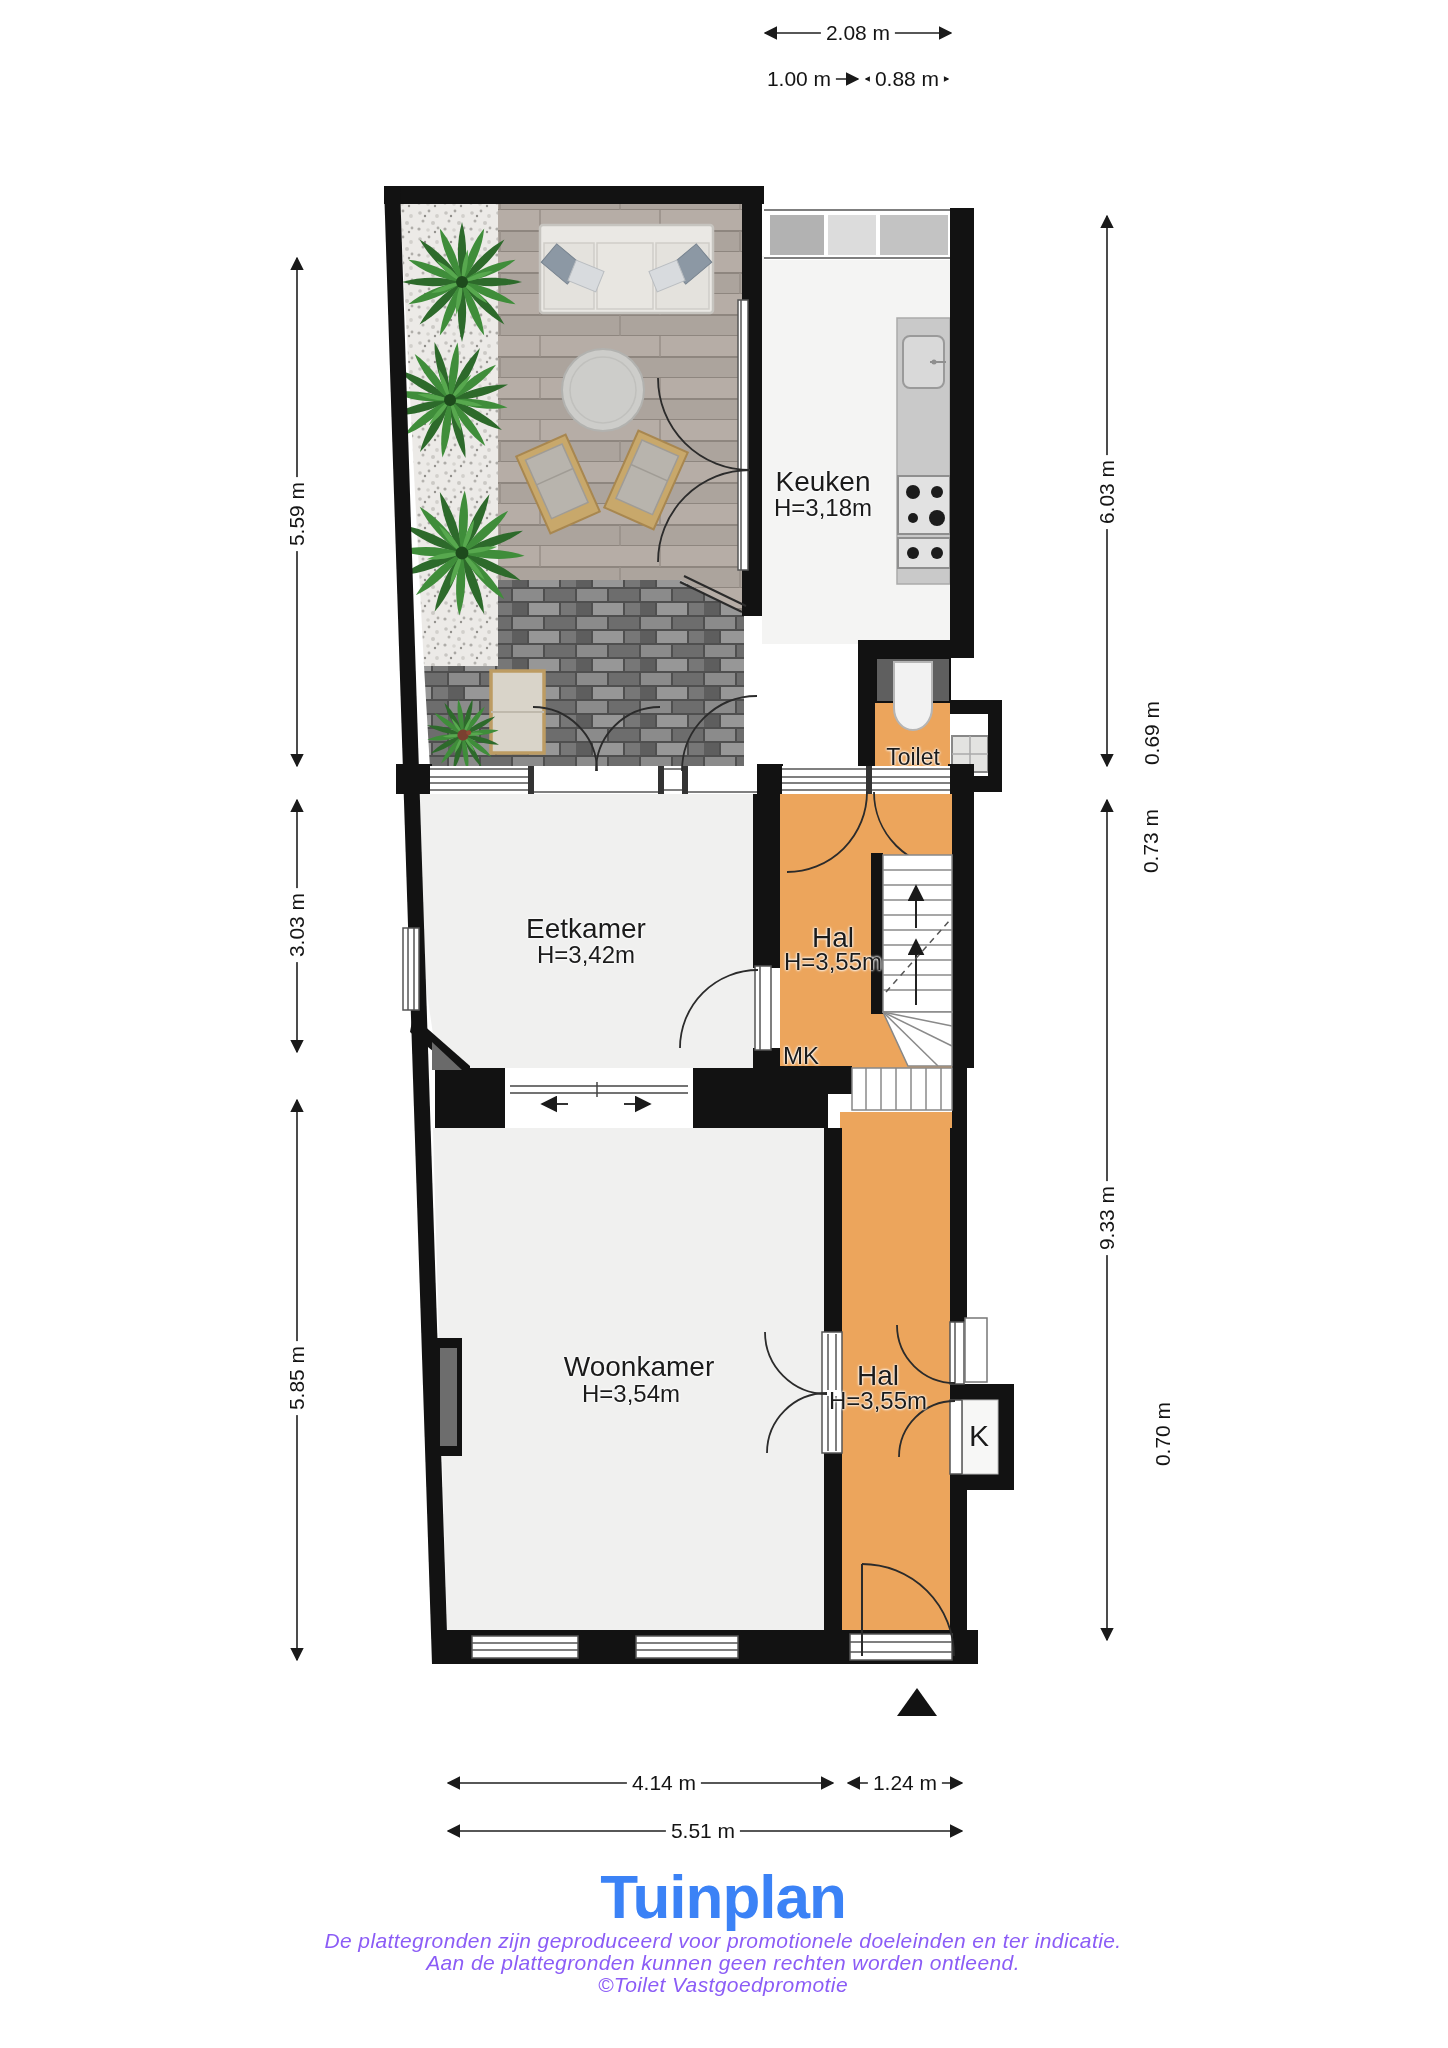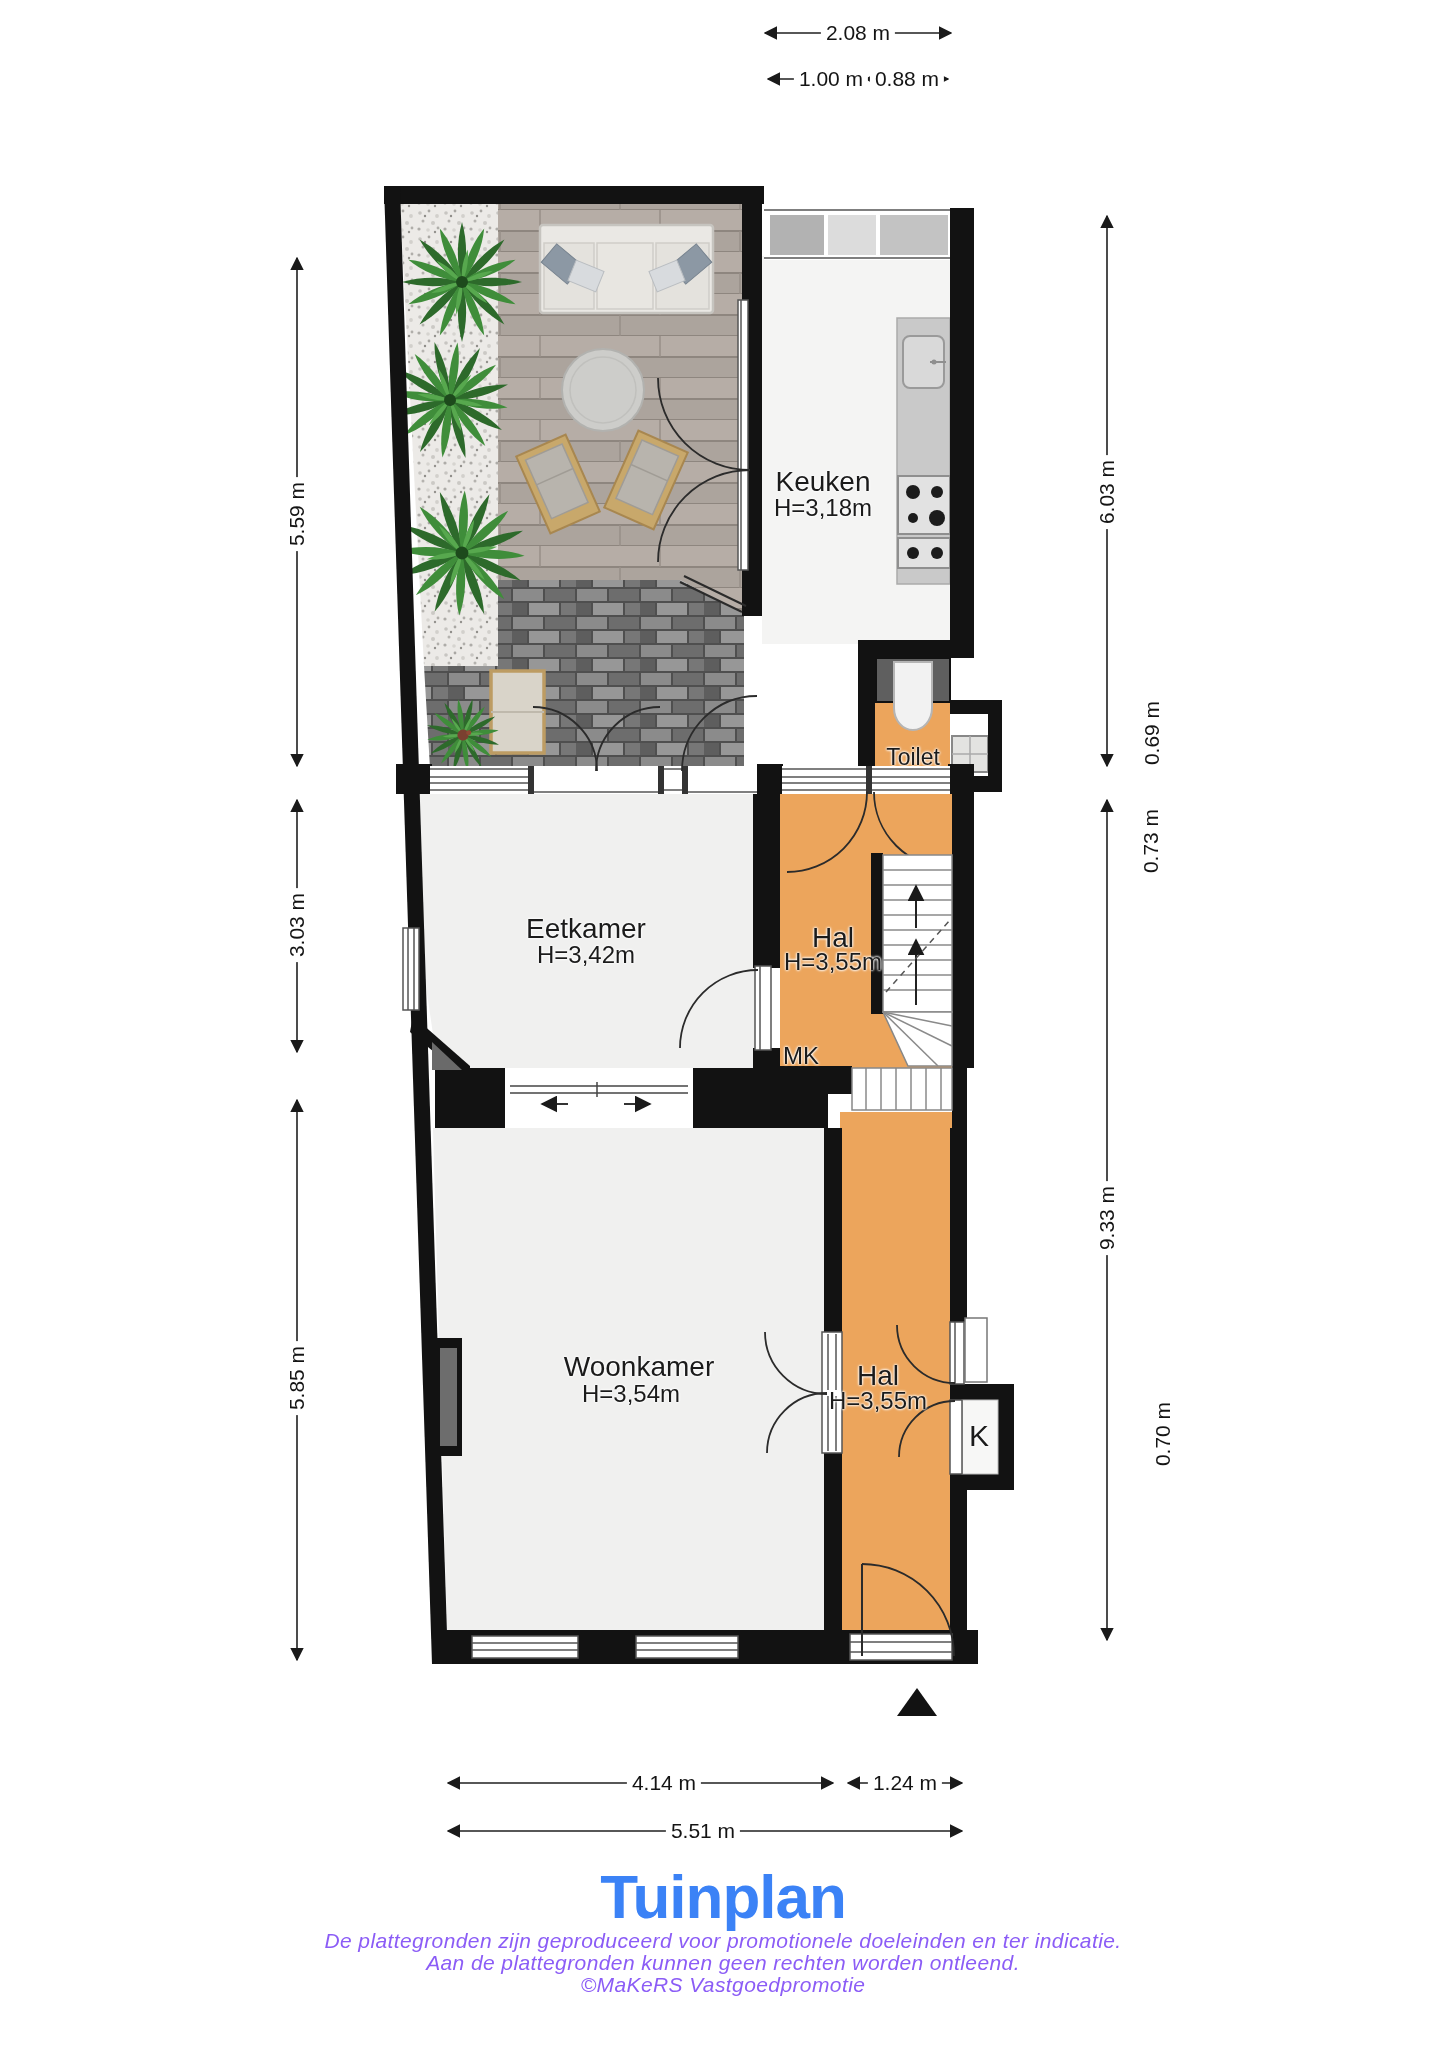--- a/index.html
+++ b/index.html
@@ -355,21 +355,21 @@
     <line x1="1107" y1="800" x2="1107" y2="1640" marker-start="url(#ah)" marker-end="url(#ah)"></line>
     <line x1="448" y1="1783" x2="833" y2="1783" marker-start="url(#ah)" marker-end="url(#ah)"></line>
     <line x1="848" y1="1783" x2="962" y2="1783" marker-start="url(#ah)" marker-end="url(#ah)"></line>
     <line x1="448" y1="1831" x2="962" y2="1831" marker-start="url(#ah)" marker-end="url(#ah)"></line>
   </g>
 
   <polygon points="917,1688 937,1716 897,1716" fill="#121212"></polygon>
 </svg>
 
 <div class="lbl dim" style="left:858px;top:33px;">2.08 m</div>
-<div class="lbl dim" style="left:831px;top:79px;">1.00 m</div>
+<div class="lbl dim" style="left:799px;top:79px;">1.00 m</div>
 <div class="lbl dim" style="left:907px;top:79px;">0.88 m</div>
 
 <div class="lbl dim vert" style="left:297px;top:514px;">5.59 m</div>
 <div class="lbl dim vert" style="left:297px;top:925px;">3.03 m</div>
 <div class="lbl dim vert" style="left:297px;top:1378px;">5.85 m</div>
 
 <div class="lbl dim vert" style="left:1107px;top:492px;">6.03 m</div>
 <div class="lbl dim vert" style="left:1152px;top:733px;">0.69 m</div>
 <div class="lbl dim vert" style="left:1151px;top:841px;">0.73 m</div>
 <div class="lbl dim vert" style="left:1107px;top:1218px;">9.33 m</div>
@@ -396,15 +396,15 @@
 <div class="lbl room-h" style="left:631px;top:1394px;">H=3,54m</div>
 
 <div class="lbl room-name" style="left:878px;top:1376px;">Hal</div>
 <div class="lbl room-h" style="left:878px;top:1401px;">H=3,55m</div>
 
 <div class="lbl k-label" style="left:979px;top:1436px;">K</div>
 
 <div class="lbl title" style="left:723px;top:1896px;">Tuinplan</div>
 <div class="lbl footer" style="left:723px;top:1941px;">De plattegronden zijn geproduceerd voor promotionele doeleinden en ter indicatie.</div>
 <div class="lbl footer" style="left:723px;top:1963px;">Aan de plattegronden kunnen geen rechten worden ontleend.</div>
-<div class="lbl footer" style="left:723px;top:1985px;">©MaKeRS Vastgoedpromotie</div>
+<div class="lbl footer" style="left:723px;top:1985px;">©Toilet Vastgoedpromotie</div>
 
 </div>
 
 </body></html>

